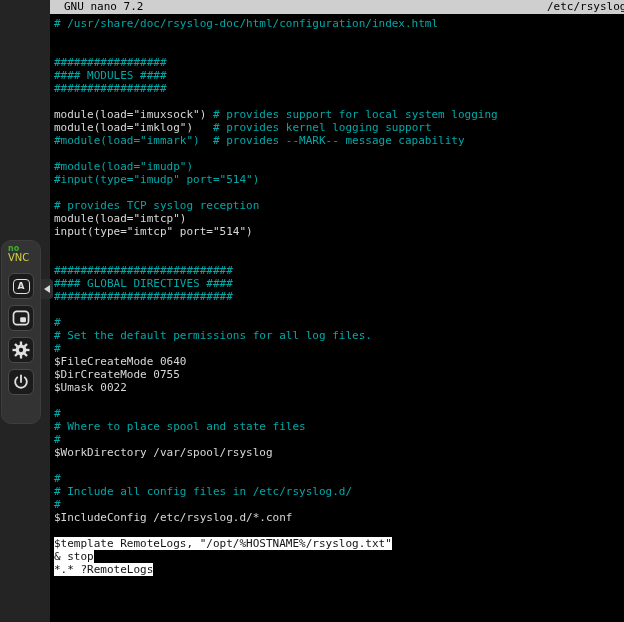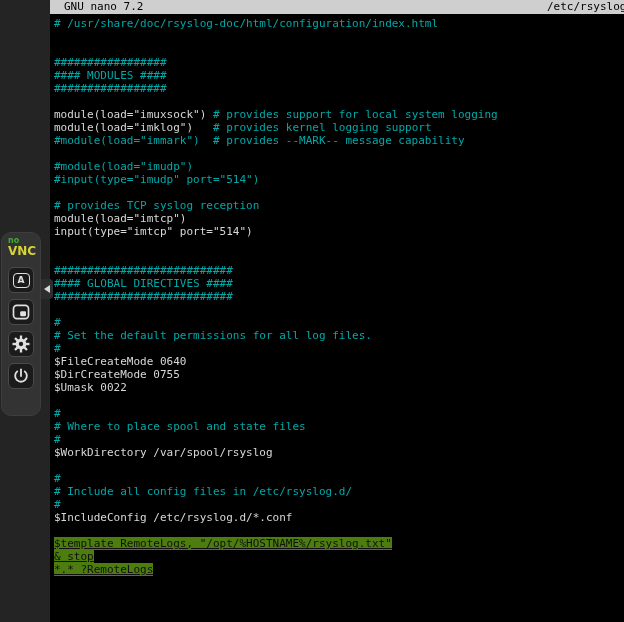--- a/index.html
+++ b/index.html
@@ -12,30 +12,30 @@
 
   
   .terminal { position:absolute; left:50px; top:0; width:584px; height:622px; background:#000; }
   .nano-header { height:14px; background:#cfcfcf; color:#000; font-size:11px; line-height:14px;
                  display:flex; justify-content:space-between; padding-left:14px; white-space:pre; }
   .nano-header .file { padding-right:1px; }
   .nano-content { padding:3px 0 0 4px; }
   .tl { height:13px; line-height:13px; font-size:11px; white-space:pre; }
   .cm { color:#00a8a8; }
   .tx { color:#d8d8d8; }
-  .sel { background:#4d7c0f; color:#111;text-decoration:underline; }
+  .sel { background:#ffffff; color:#111; }
 
   
-  .vnc-panel { position:absolute; left:1px; top:232px; width:40px; height:184px; background:#333;
+  .vnc-panel { position:absolute; left:1px; top:240px; width:40px; height:184px; background:#333;
                border:1px solid #3d3d3d; border-radius:10px; display:flex; flex-direction:column;
                align-items:center; padding-top:4px; }
   .vnc-logo { display:flex; flex-direction:column; line-height:1; margin-bottom:7px;
               align-self:flex-start; padding-left:6px; }
   .logo-no  { color:#3fae2a; font-size:8px; font-weight:bold; font-family:"DejaVu Sans", sans-serif; }
-  .logo-vnc { color:#d6d33c; font-size:12px; font-weight:bold; font-family:"DejaVu Sans", sans-serif; }
+  .logo-vnc { color:#d6d33c; font-size:10px; font-weight:normal; font-family:"DejaVu Sans", sans-serif; }
   .vnc-btn { width:26px; height:26px; background:#1b1b1b; border:1px solid #4a4a4a; border-radius:6px;
              margin:3px 0; display:flex; align-items:center; justify-content:center; cursor:pointer; padding:0; }
   .key-a { width:17px; height:15px; border:1.5px solid #e0e0e0; border-radius:4px; color:#e0e0e0;
            font-size:9px; font-weight:bold; display:flex; align-items:center; justify-content:center;
            font-family:"DejaVu Sans", sans-serif; }
   .vnc-handle { position:absolute; left:41px; top:279px; width:12px; height:20px; background:#2e2e2e;
                 border-radius:0 4px 4px 0; display:flex; align-items:center; justify-content:center; cursor:pointer; }
   .arrow-left { width:0; height:0; border-top:4px solid transparent; border-bottom:4px solid transparent;
                 border-right:6px solid #d8d8d8; }
 </style>

